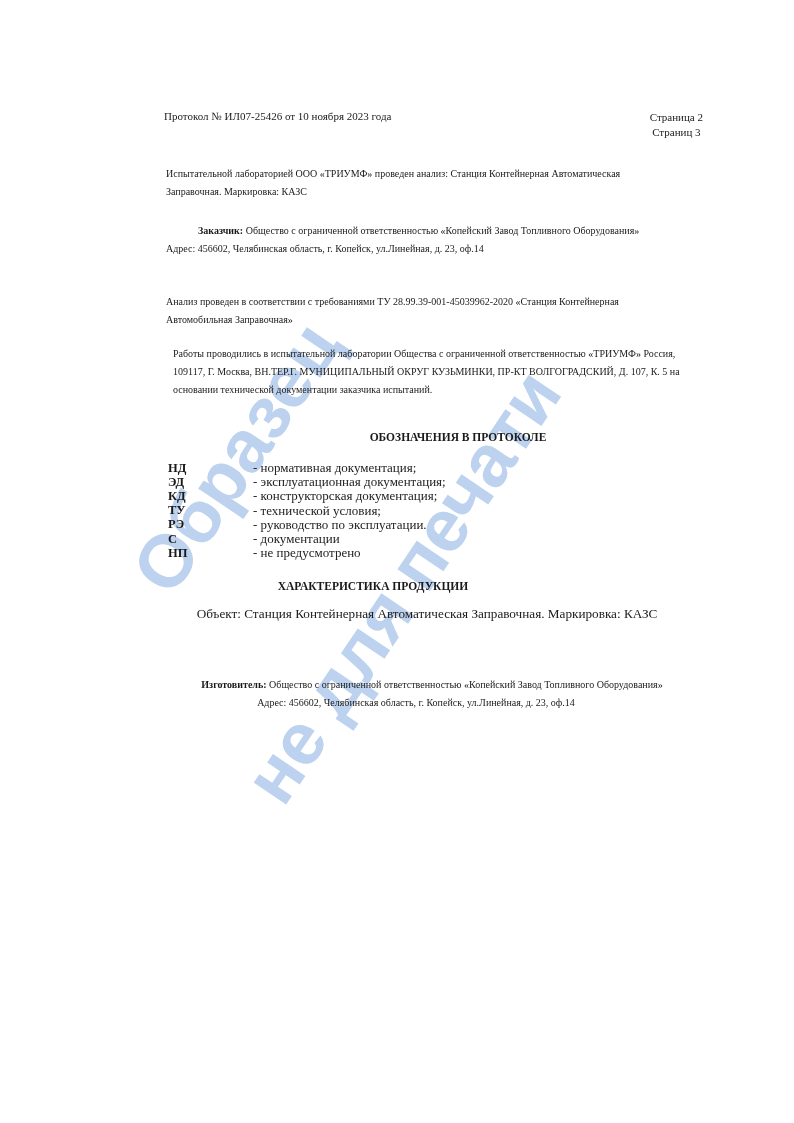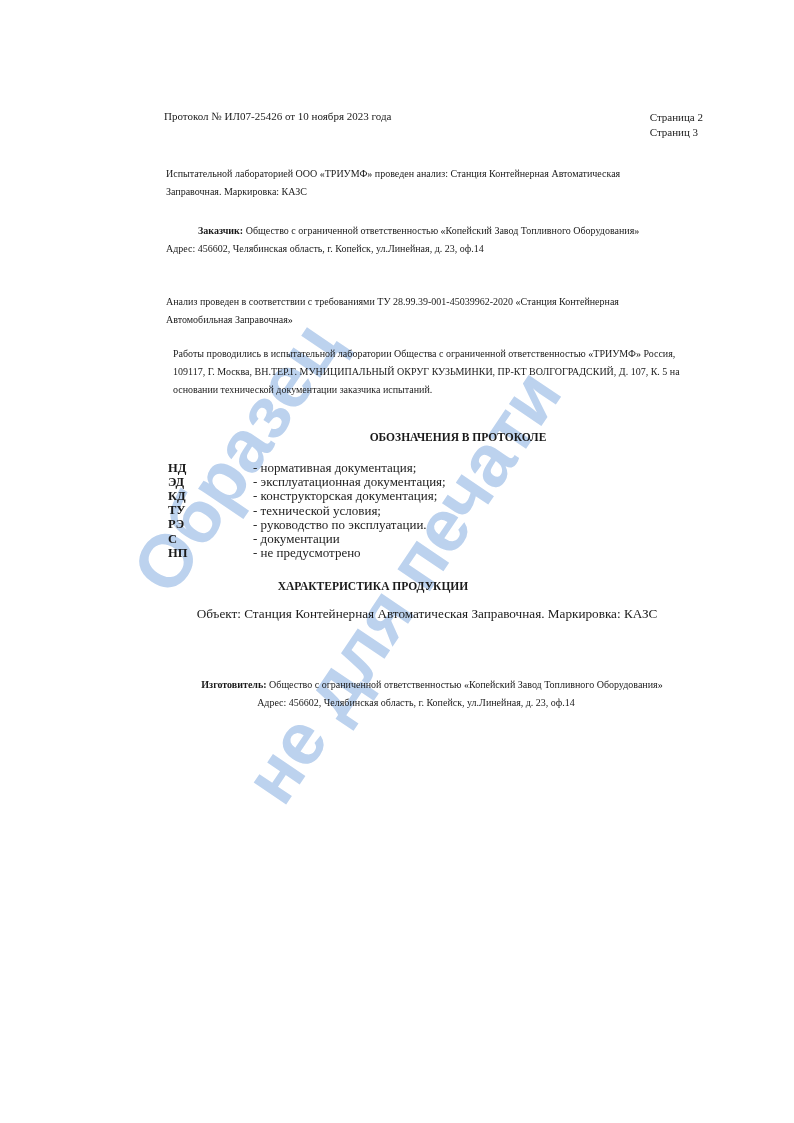--- a/index.html
+++ b/index.html
@@ -57,21 +57,21 @@
       position: absolute;
       left: 148px;
       top: 110px;
       font-size: 11px;
     }
     .header-right {
       position: absolute;
       right: 107px;
       top: 110px;
       font-size: 11px;
-      text-align: left;
+      text-align: center;
       line-height: 15px;
       margin-left: 27px;
     }
     .para {
       position: absolute;
       left: 150px;
       font-size: 10px;
       line-height: 18px;
       width: 500px;
     }

